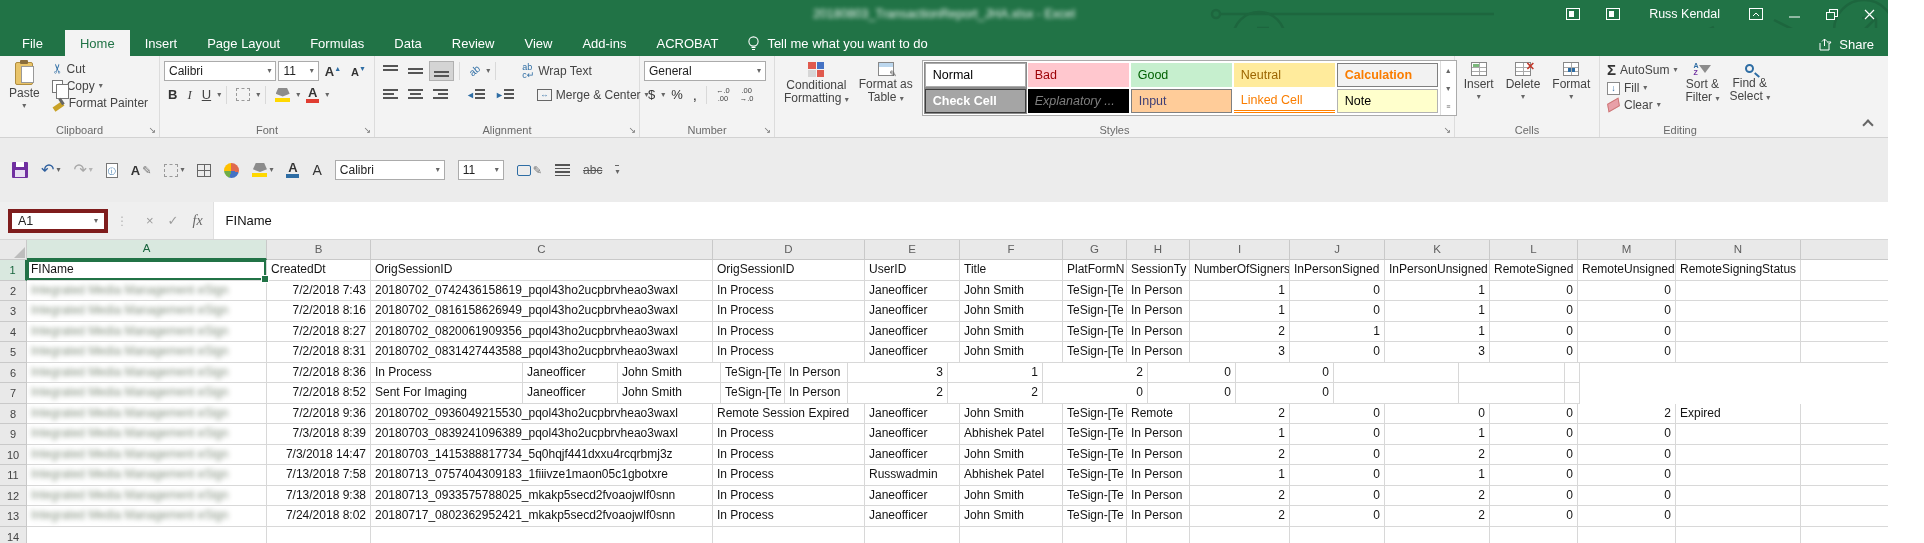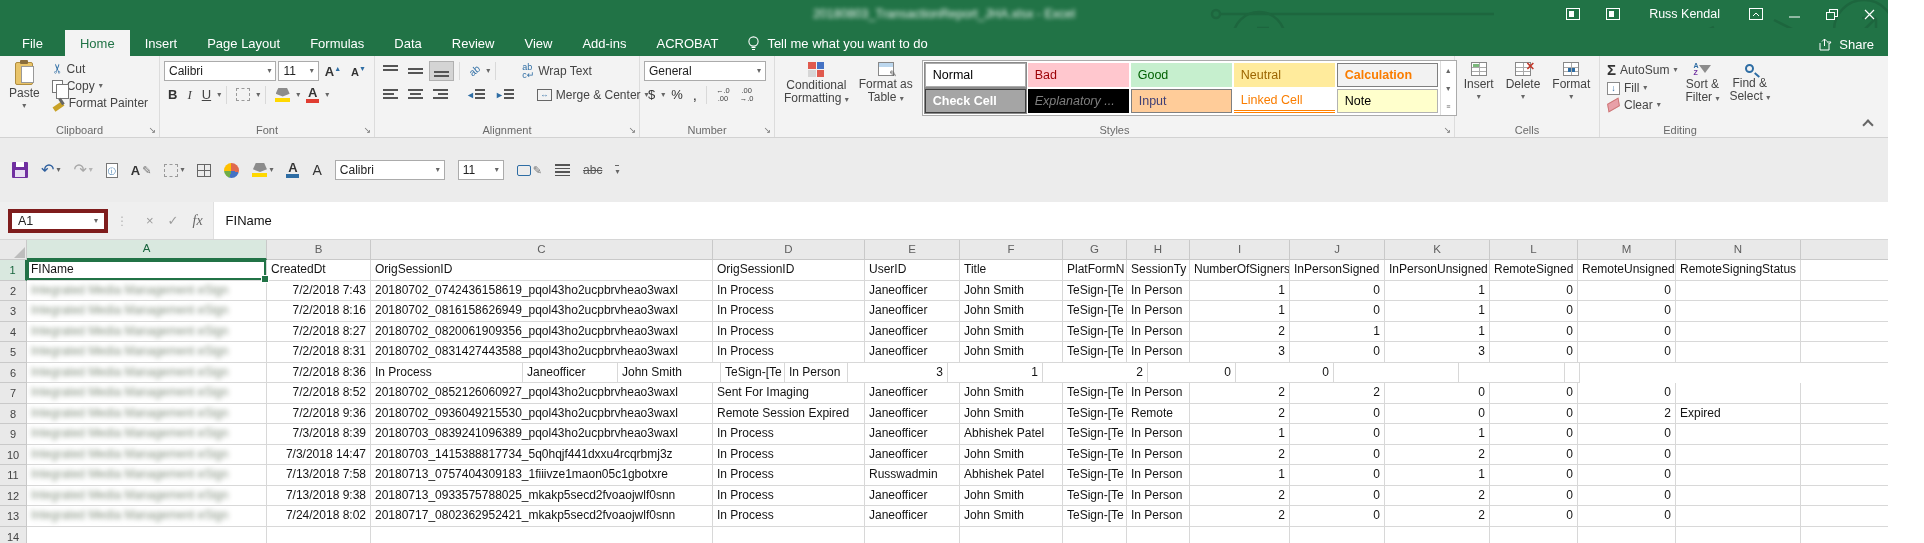--- a/index.html
+++ b/index.html
@@ -766,21 +766,20 @@
           <div class="gcell num" style="width: 88px;">0</div>
           <div class="gcell num" style="width: 98px;">0</div>
           <div class="gcell" style="width: 125px;"></div>
           <div class="gcell" style="width: 106px;"></div>
           <div class="gcell" style="width: 15px;"></div>
         </div>
         <div class="grow">
           <div class="gnum">7</div>
           <div class="gcell" style="width: 240px;"><span class="blurtext">Integrated Media Management eSign</span></div>
           <div class="gcell num" style="width: 104px;">7/2/2018 8:52</div>
-          <div class="gcell" style="width: 342px;">20180702_0852126060927_pqol43ho2ucpbrvheao3waxl</div>
           <div class="gcell" style="width: 152px;">Sent For Imaging</div>
           <div class="gcell" style="width: 95px;">Janeofficer</div>
           <div class="gcell" style="width: 103px;">John Smith</div>
           <div class="gcell" style="width: 64px;">TeSign-[Te</div>
           <div class="gcell" style="width: 63px;">In Person</div>
           <div class="gcell num" style="width: 100px;">2</div>
           <div class="gcell num" style="width: 95px;">2</div>
           <div class="gcell num" style="width: 105px;">0</div>
           <div class="gcell num" style="width: 88px;">0</div>
           <div class="gcell num" style="width: 98px;">0</div>

